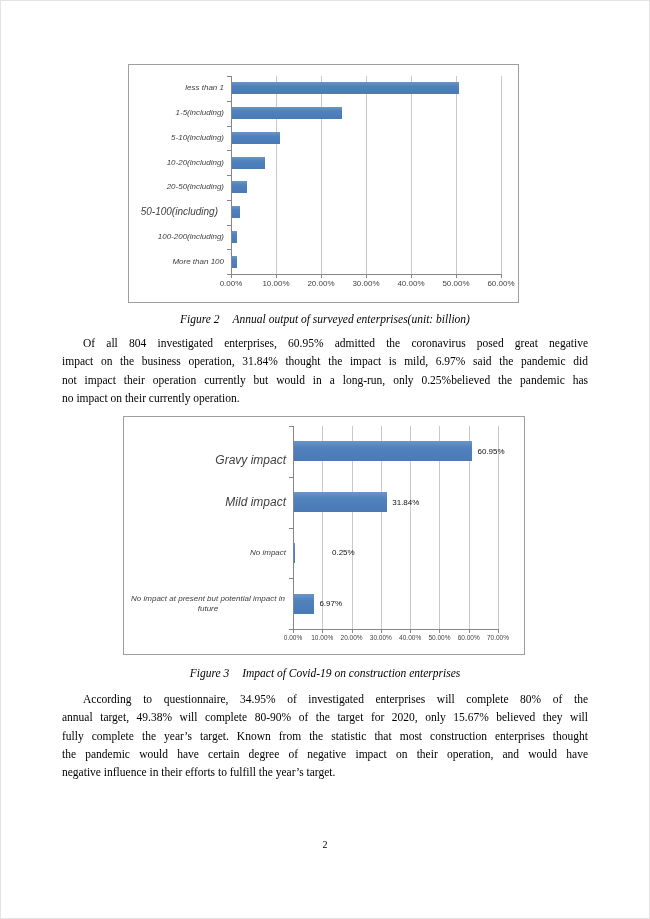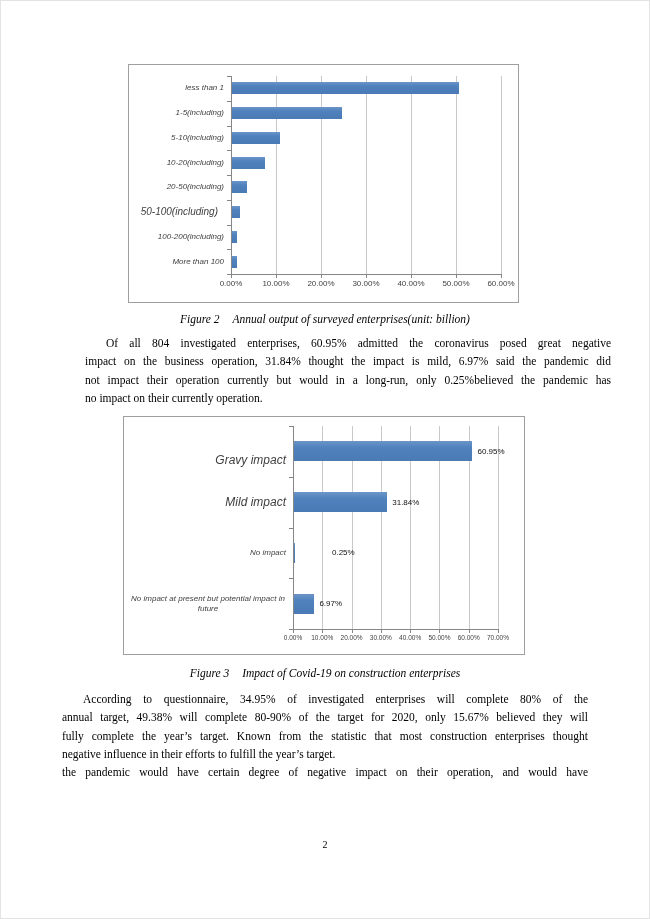--- a/index.html
+++ b/index.html
@@ -125,21 +125,21 @@
         <span>More than 100</span>
       </div>
       <div class="bar" style="left: 103px; top: 190.625px; width: 4.5px; height: 12px;"></div>
       <div class="ytick" style="left: 98px; top: 209px;"></div>
     </div>
 
   <div class="caption" style="top:312px;">
     <span>Figure 2</span><span class="cap-text">Annual output of surveyed enterprises(unit: billion)</span>
   </div>
 
-  <div class="para" style="top:334px;margin-left:23px;">
+  <div class="para" style="top:334px;">
       <div class="line">Of all 804 investigated enterprises, 60.95% admitted the coronavirus posed great negative</div>
       <div class="line">impact on the business operation, 31.84% thought the impact is mild, 6.97% said the pandemic did</div>
       <div class="line">not impact their operation currently but would in a long-run, only 0.25%believed the pandemic has</div>
       <div class="line last">no impact on their currently operation.</div>
     </div>
 
   <div class="chart-box" id="chart-figure3" style="left:123px; top:416px; width:400px; height:237px;">
       <div class="plot" style="left: 169px; top: 9px; width: 205px; height: 203px;"></div>
       <div class="gridline" style="left: 198.286px; top: 9px; height: 203px;"></div>
       <div class="gridline" style="left: 227.571px; top: 9px; height: 203px;"></div>
@@ -192,19 +192,19 @@
     </div>
 
   <div class="caption" style="top:666px;">
     <span>Figure 3</span><span class="cap-text">Impact of Covid-19 on construction enterprises</span>
   </div>
 
   <div class="para" style="top:690px;">
       <div class="line">According to questionnaire, 34.95% of investigated enterprises will complete 80% of the</div>
       <div class="line">annual target, 49.38% will complete 80-90% of the target for 2020, only 15.67% believed they will</div>
       <div class="line">fully complete the year’s target. Known from the statistic that most construction enterprises thought</div>
+      <div class="line">the pandemic would have certain degree of negative impact on their operation, and would have</div>
       <div class="line last">negative influence in their efforts to fulfill the year’s target.</div>
-      <div class="line">the pandemic would have certain degree of negative impact on their operation, and would have</div>
     </div>
 
   <div class="page-number">2</div>
 
 </div>
 
 </body></html>

